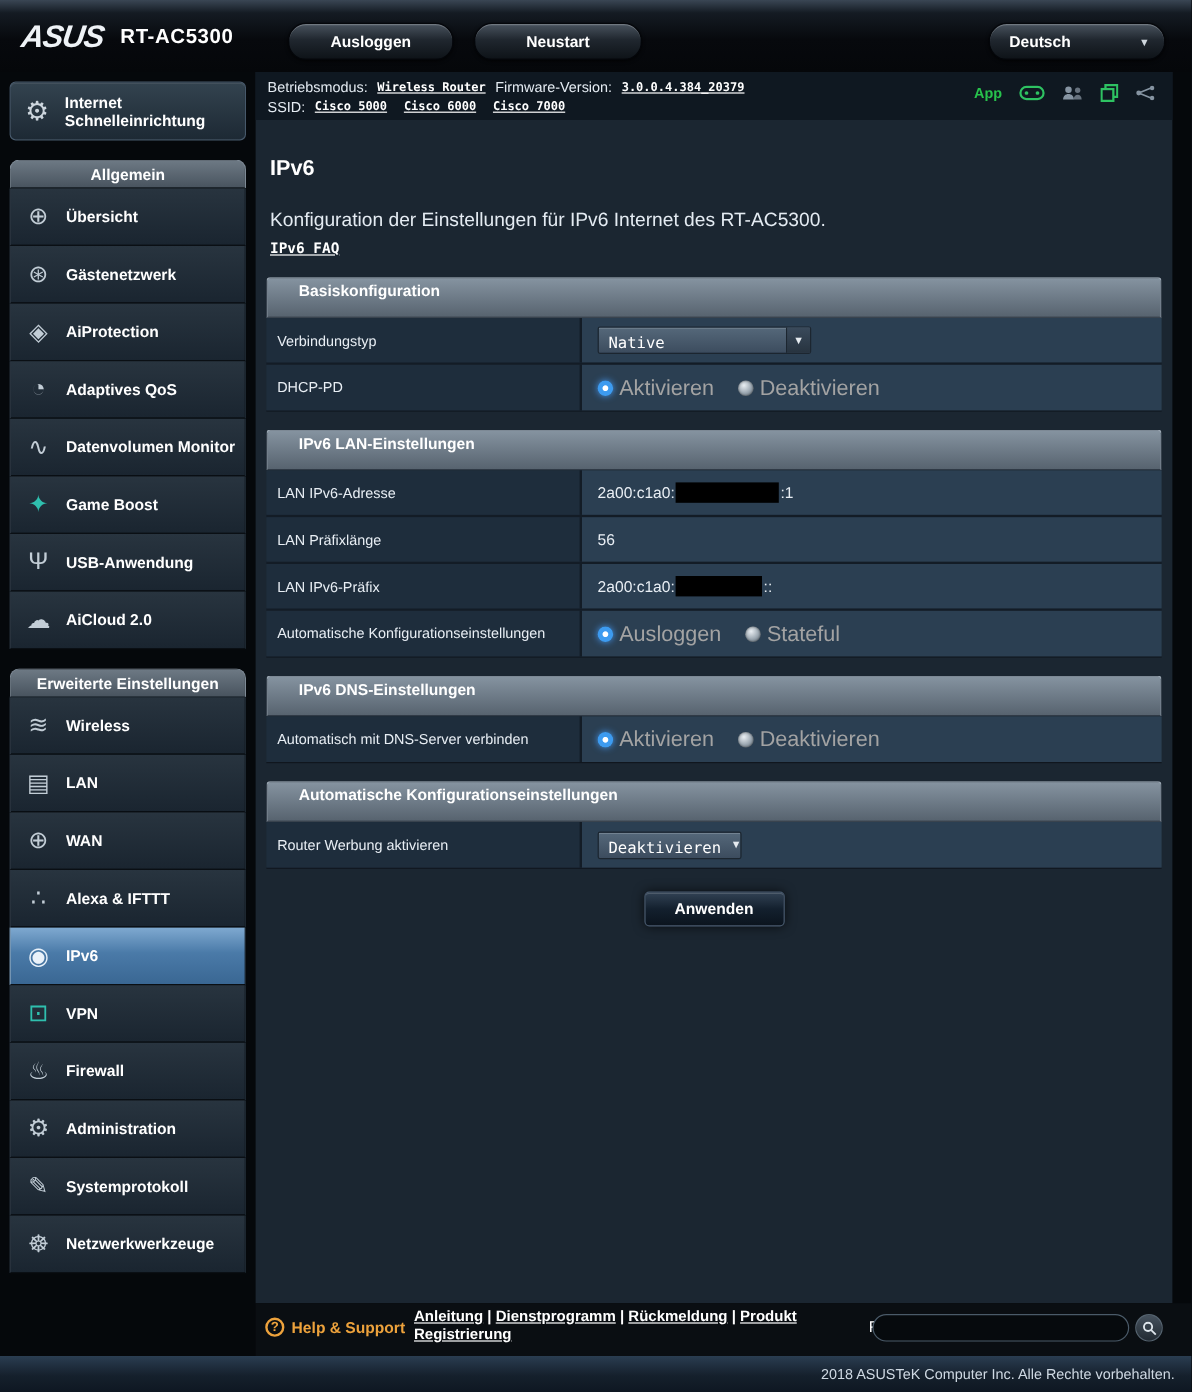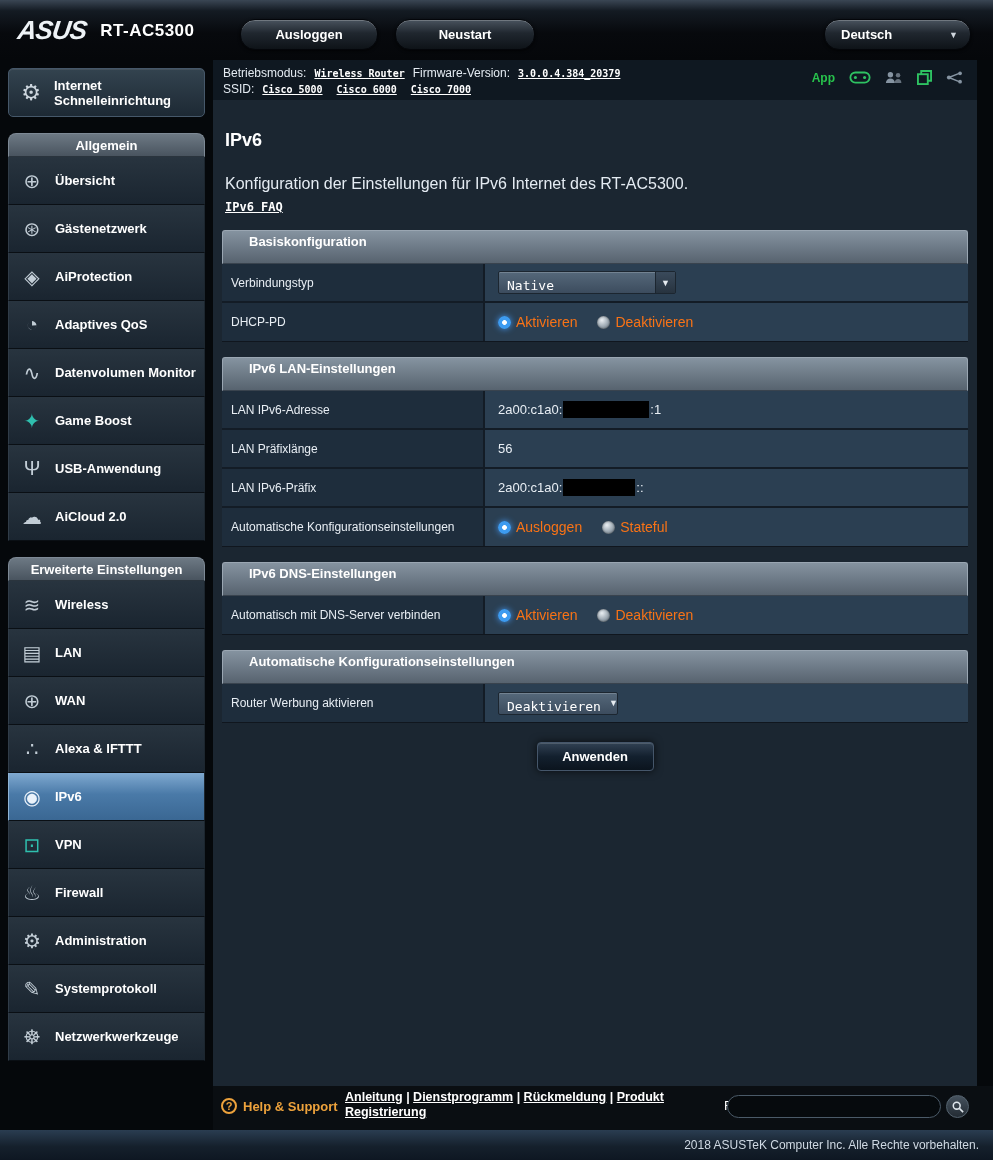--- a/index.html
+++ b/index.html
@@ -84,21 +84,21 @@
     background:linear-gradient(180deg,#3a4a5b 0%,#27333f 100%); border-left:1px solid #1c2630; }
   .select.wide { width:178px; }
   .select.small { width:120px; }
   .select.small .sel-arrow { background:none; border-left:none; width:16px; }
 
   .radio { width:13px; height:13px; border-radius:50%; display:inline-block; margin-right:5px; cursor:pointer;
     background:radial-gradient(circle at 38% 32%, #e9eef2 0%, #9aa6b0 55%, #5a6670 100%);
     box-shadow:inset 0 0 2px rgba(0,0,0,.6); flex:0 0 13px; }
   .radio.checked { background:radial-gradient(circle, #ffffff 0% 22%, #3d9bf0 30% 68%, #1668b3 100%);
     box-shadow:0 0 6px rgba(70,160,255,.9); }
-  .radio-label { margin-right:20px; font-size:14px; color:#f97316; }
+  .radio-label { margin-right:20px; font-size:18px; color:#a3a3a3; }
 
   .redact { display:inline-block; height:17px; background:#000; vertical-align:middle; margin:0 1px; }
   .redact.w86 { width:86px; } .redact.w72 { width:72px; }
 
   .apply-btn { display:block; margin:19px auto 0 auto; width:117px; height:29px; cursor:pointer;
     background:linear-gradient(180deg,#314153 0%,#13202e 50%,#0b141e 100%);
     border:1px solid #45566a; border-radius:4px; color:#fff; font-weight:bold; font-size:13px;
     font-family:"Liberation Sans", sans-serif;
     box-shadow:0 0 9px rgba(0,0,0,.7), inset 0 1px 0 rgba(255,255,255,.15); }
 

